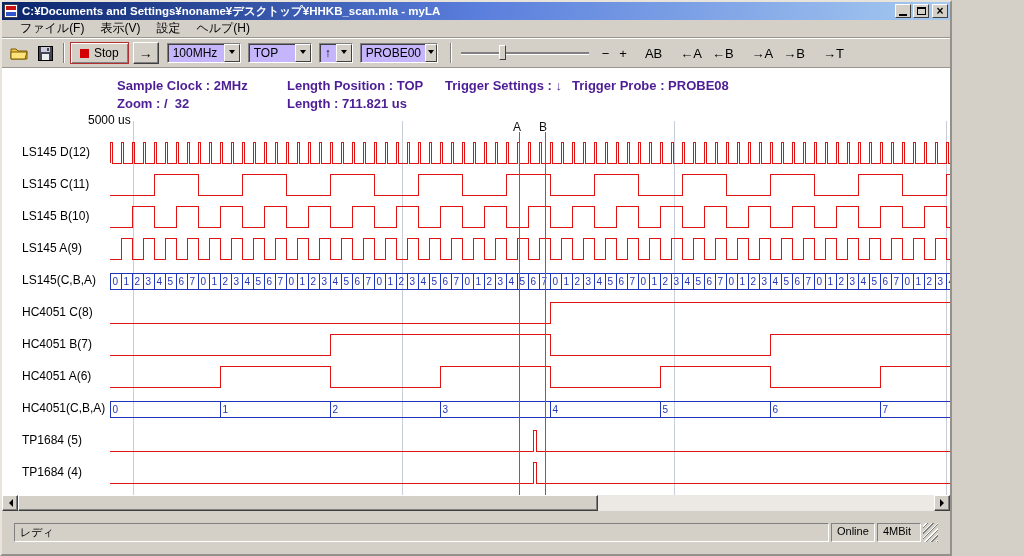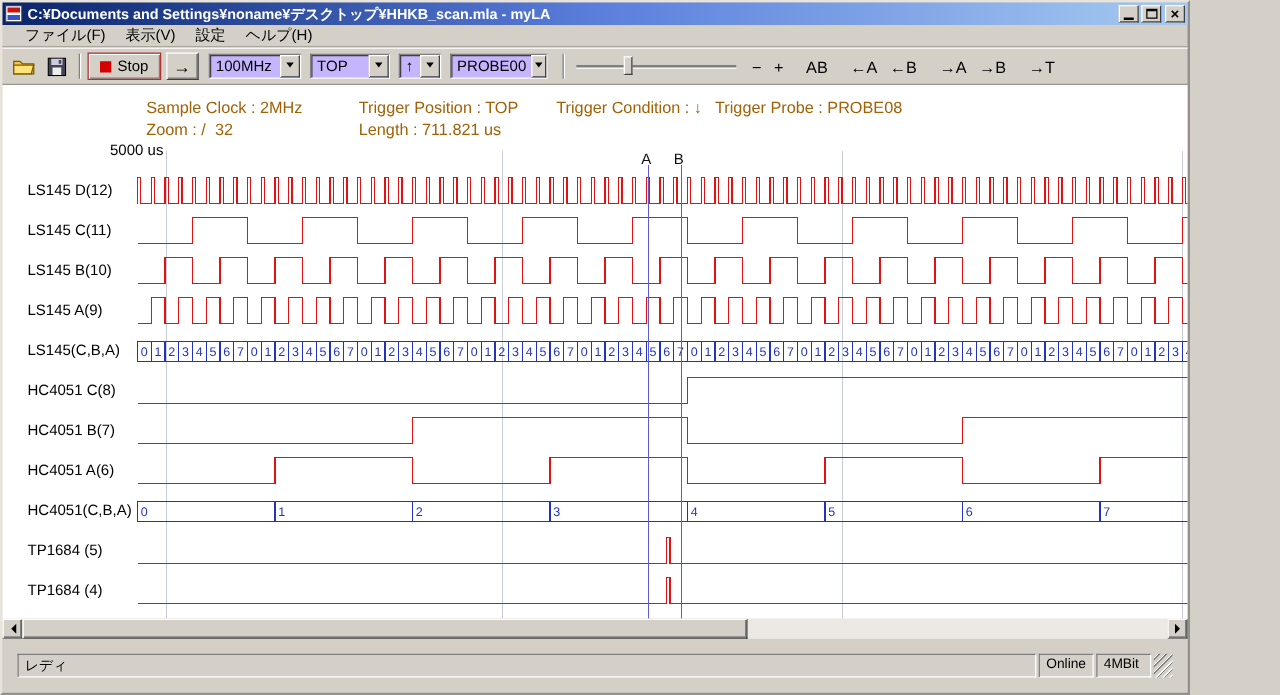--- a/index.html
+++ b/index.html
@@ -55,21 +55,21 @@
   .slider { width:128px; height:20px; position:relative; margin:0 8px 0 4px; }
   .slider-track { position:absolute; left:0; right:0; top:9px; height:2px;
                   background:#808080; box-shadow:0 1px 0 #fff; }
   .slider-thumb { position:absolute; left:38px; top:2px; width:7px; height:15px;
                   background:#d4d0c8; border:1px solid; border-color:#fff #404040 #404040 #fff; }
   .flat { background:transparent; border:none; font-size:13px; padding:2px 5px; color:#000; }
   .ml8 { margin-left:8px; }
 
   
   .main { flex:1; position:relative; background:#fff; overflow:hidden; }
-  .info { position:absolute; font-size:13px; color:#a16207; white-space:pre; }
+  .info { position:absolute; font-size:13px; color:#4c1d95; white-space:pre;font-weight:bold; }
   .i-sc { left:115px; top:10px; } .i-tp { left:285px; top:10px; }
   .i-tc { left:443px; top:10px; } .i-pr { left:570px; top:10px; }
   .i-zm { left:115px; top:28px; } .i-ln { left:285px; top:28px; }
   .time-origin { position:absolute; left:86px; top:45px; font-size:12px; }
   .marker-label { position:absolute; top:52px; font-size:12px; color:#111; }
   #wave-svg { position:absolute; left:0; top:0; }
   #wave-svg path, #wave-svg line, #wave-svg rect { shape-rendering:crispEdges; }
   .ch-label { position:absolute; left:20px; width:98px; font-size:12px; color:#000;
               white-space:nowrap; pointer-events:none; }
 
@@ -184,22 +184,22 @@
     <button class="flat ml8">AB</button>
     <button class="flat ml8">←A</button>
     <button class="flat">←B</button>
     <button class="flat ml8">→A</button>
     <button class="flat">→B</button>
     <button class="flat ml8">→T</button>
   </div>
 
   <div class="main">
     <div class="info i-sc">Sample Clock : 2MHz</div>
-    <div class="info i-tp">Trigger Position : TOP</div>
-    <div class="info i-tc">Trigger Condition : ↓</div>
+    <div class="info i-tp">Length Position : TOP</div>
+    <div class="info i-tc">Trigger Settings : ↓</div>
     <div class="info i-pr">Trigger Probe : PROBE08</div>
     <div class="info i-zm">Zoom : /  32</div>
     <div class="info i-ln">Length : 711.821 us</div>
     <div class="time-origin">5000 us</div>
     <div class="marker-label" id="marker-a-label" style="left: 511px;">A</div>
     <div class="marker-label" id="marker-b-label" style="left: 537px;">B</div>
     <svg id="wave-svg" width="1020" height="451">
         <line x1="131" y1="53" x2="131" y2="448" stroke="#c9cdd9" stroke-width="1"></line>
         <line x1="400" y1="53" x2="400" y2="448" stroke="#c9cdd9" stroke-width="1"></line>
         <line x1="672" y1="53" x2="672" y2="448" stroke="#c9cdd9" stroke-width="1"></line>

